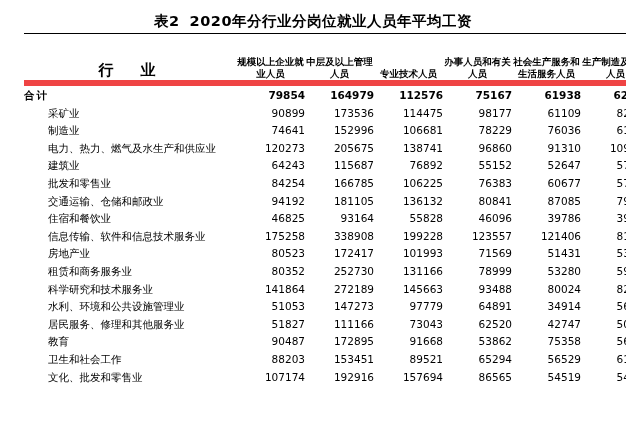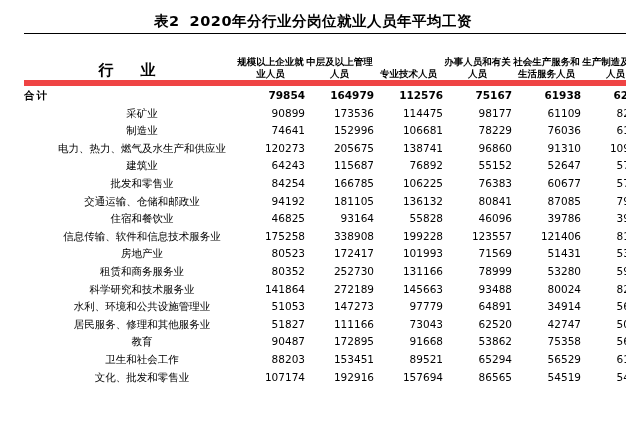--- a/index.html
+++ b/index.html
@@ -75,21 +75,20 @@
     line-height: 17.6px;
     font-size: 10.5px;
   }
   td.ind {
     text-align: left;
     padding-left: 8px;
     white-space: nowrap;
   }
   td.ind.indent {
     padding-left: 24px;
-    text-align: center;
   }
   td.val {
     text-align: right;
     padding-right: 9px;
     font-size: 10.5px;
   }
   tr.total td {
     font-weight: bold;
   }
   tr.total td.ind {

